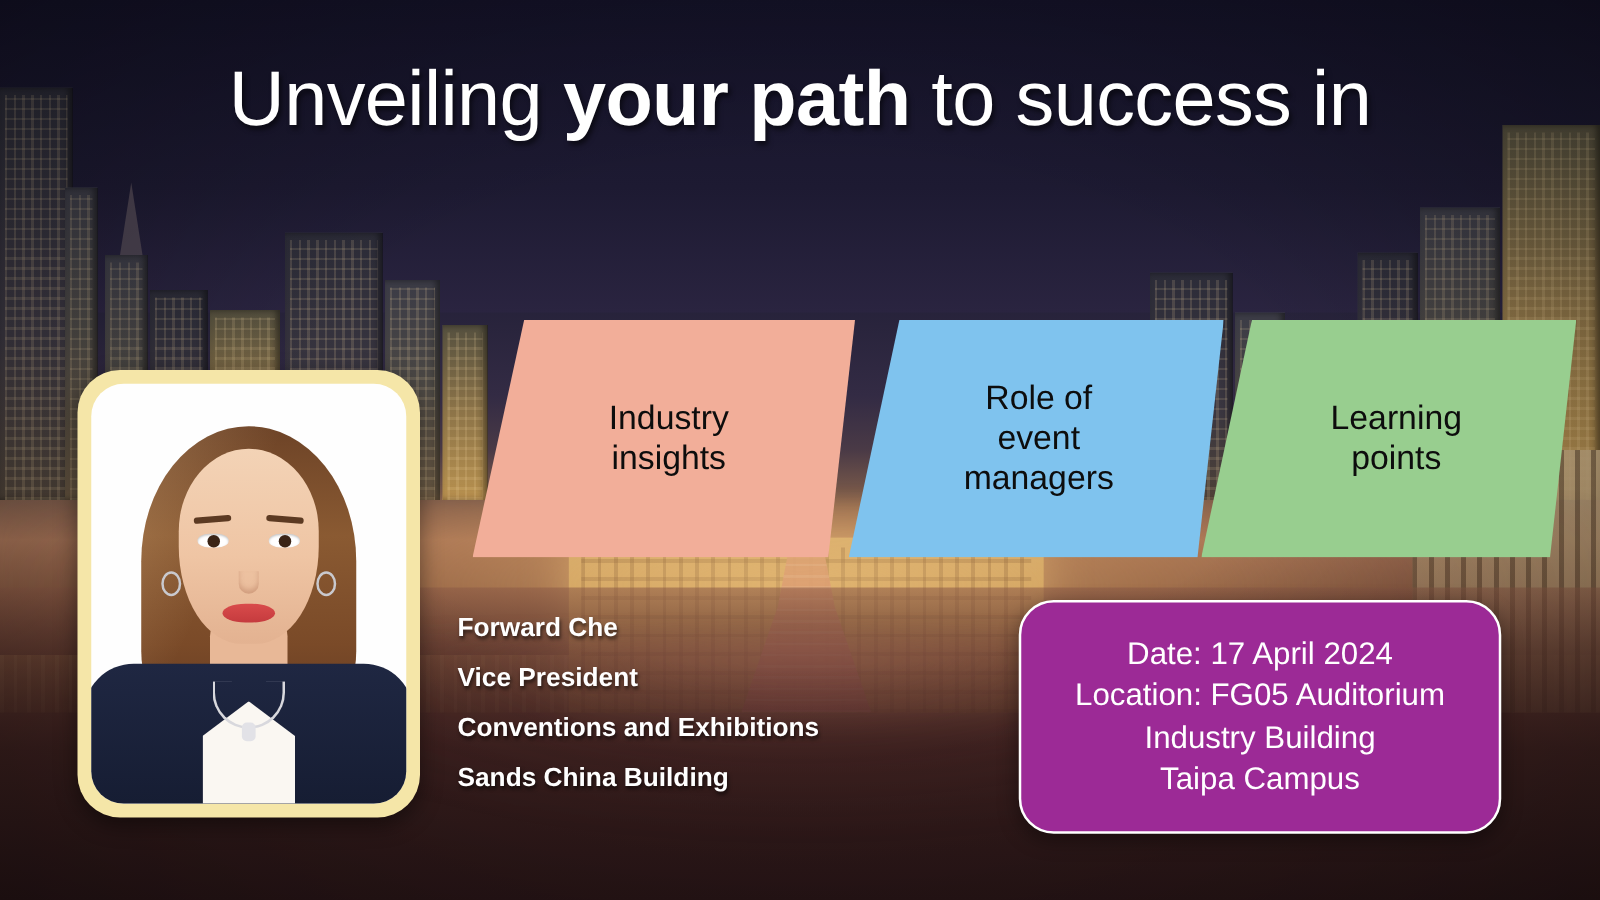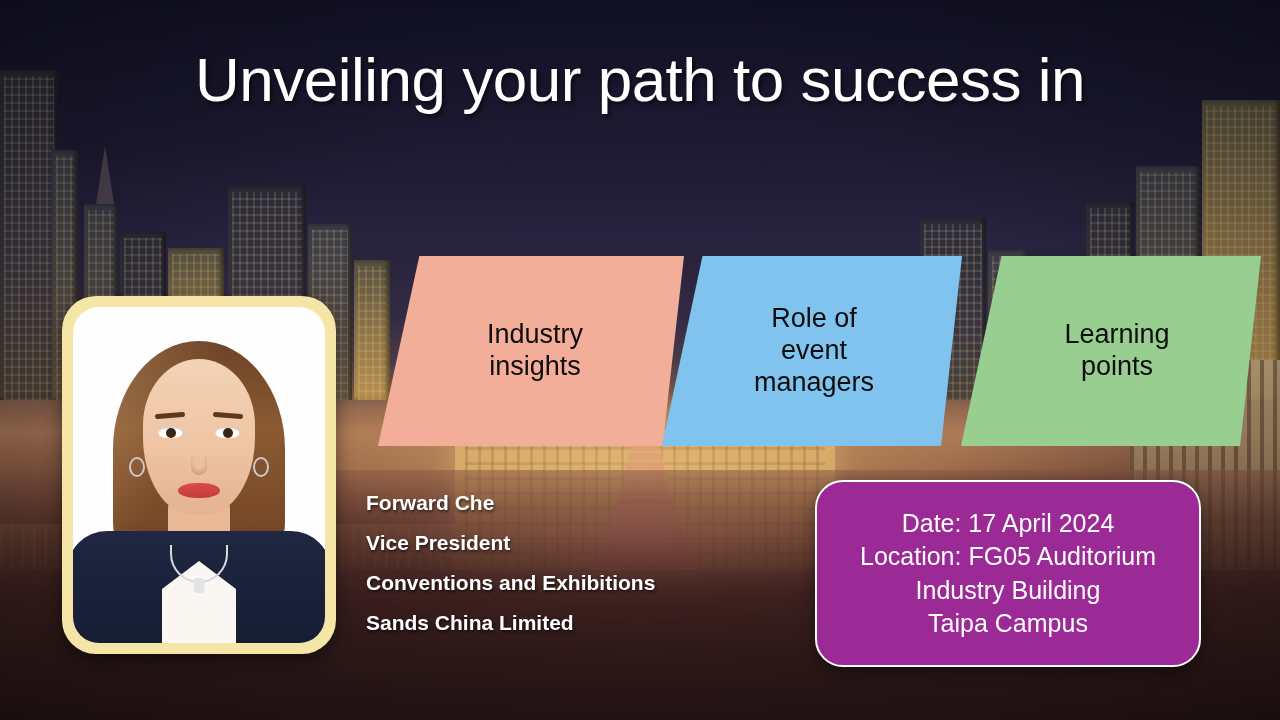--- a/index.html
+++ b/index.html
@@ -163,21 +163,21 @@
     left: 0; right: 0; top: 48px;
     text-align: center;
     color: #FFFFFF;
     font-size: 62px;
     line-height: 1.03;
     letter-spacing: -0.5px;
     text-shadow: 2px 3px 4px rgba(0,0,0,0.55);
     padding: 0 24px;
     font-weight: 400;
   }
-  .title .b { font-weight: 400; }
+  .title .b { font-weight: 700; }
 
   
   .chev-row {
     position: absolute;
     left: 378px; top: 256px;
     width: 830px; height: 190px;
   }
   .chev {
     position: absolute;
     top: 0; height: 190px;
@@ -189,21 +189,21 @@
     line-height: 1.18;
     text-align: center;
   }
   .chev span { display: block; padding: 0 10px; }
   .chev-1 {
     left: 0; width: 306px;
     background: #F2AE99;
     clip-path: polygon(13.5% 0%, 100% 0%, 93% 100%, 0% 100%);
   }
   .chev-2 {
-    left: 284px; width: 300px;
+    left: 301px; width: 300px;
     background: #7FC3EE;
     clip-path: polygon(13.5% 0%, 100% 0%, 93% 100%, 0% 100%);
   }
   .chev-3 {
     left: 583px; width: 300px;
     background: #98CE8F;
     clip-path: polygon(13.5% 0%, 100% 0%, 93% 100%, 0% 100%);
     text-align: center;
   }
   .chev-1 span { transform: translateX(4px); }
@@ -424,21 +424,21 @@
       <div class="p-lip"></div>
       <div class="p-earring l"></div>
       <div class="p-earring r"></div>
     </div>
   </div>
 
   <div class="speaker">
     <div>Forward Che</div>
     <div>Vice President</div>
     <div>Conventions and Exhibitions</div>
-    <div>Sands China Limited</div>
+    <div>Sands China Building</div>
   </div>
 
   <div class="event-box">
     <div>Date: 17 April 2024</div>
     <div>Location: FG05 Auditorium</div>
     <div>Industry Building</div>
     <div>Taipa Campus</div>
   </div>
 
 </div>

